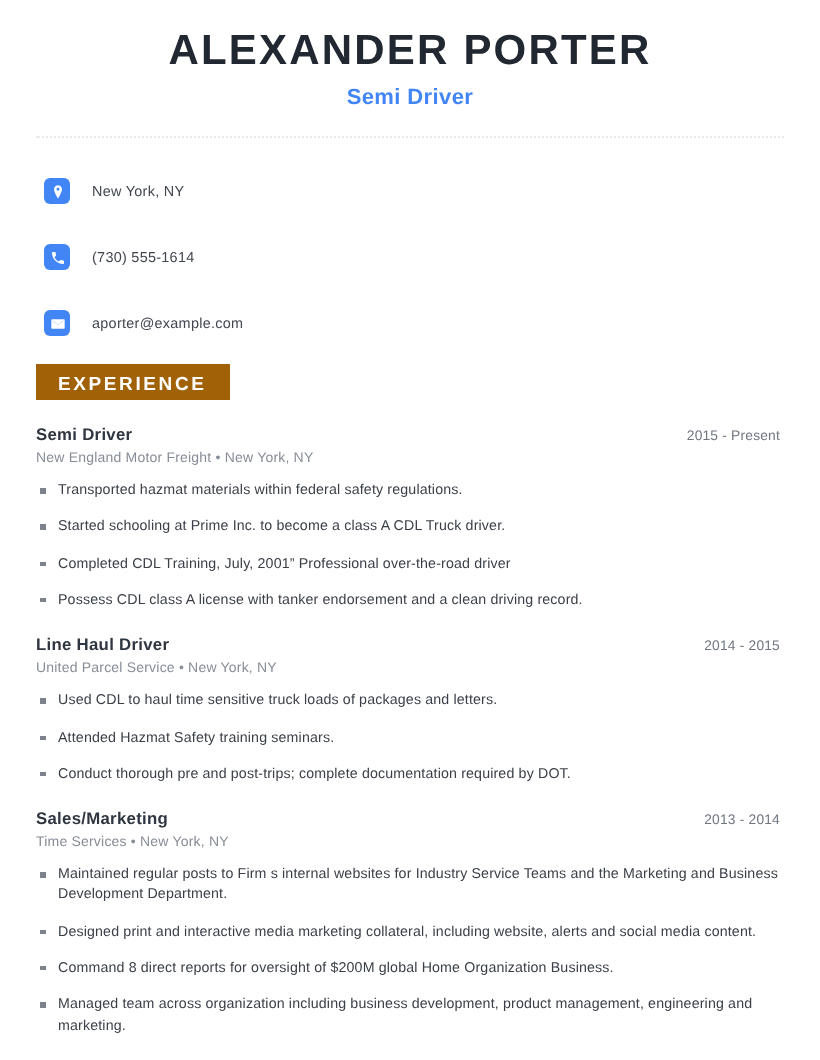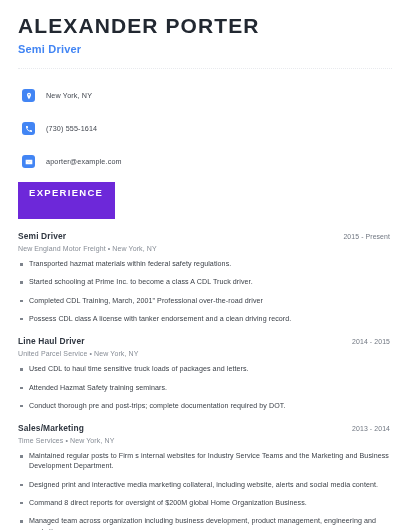--- a/index.html
+++ b/index.html
@@ -19,20 +19,21 @@
 
   .page {
     width: 410px;
     min-height: 530px;
     padding: 0 18px;
   }
 
   
   .header {
     padding-top: 14px;
+    text-align: center;
   }
   .name {
     font-size: 21px;
     font-weight: bold;
     letter-spacing: 1.1px;
     color: #222831;
     line-height: 1.15;
     margin: 0;
   }
   .job-title {
@@ -75,26 +76,26 @@
   .contact-text {
     font-size: 7.2px;
     color: #41464f;
     letter-spacing: 0.15px;
   }
 
   
   .section { margin-top: 14px; }
   .badge {
     display: inline-block;
-    background: #6d28d9;
+    background: #a16207;
     color: #ffffff;
     font-size: 9.5px;
     font-weight: bold;
     letter-spacing: 1.3px;
-    padding: 5px 12px 21px 11px;
+    padding: 5px 12px 2px 11px;
   }
 
   
   .job { margin-top: 12px; }
   .job-head {
     display: flex;
     justify-content: space-between;
     align-items: baseline;
   }
   .job-role {
@@ -189,21 +190,21 @@
     <div id="jobs">
         <div class="job">
           <div class="job-head">
             <div class="job-role">Semi Driver</div>
             <div class="job-date">2015 - Present</div>
           </div>
           <div class="job-sub">New England Motor Freight • New York, NY</div>
           <ul class="bullets">
             <li>Transported hazmat materials within federal safety regulations.</li>
             <li>Started schooling at Prime Inc. to become a class A CDL Truck driver.</li>
-            <li>Completed CDL Training, March, 2001” Professional over-the-road driver</li>
+            <li>Completed CDL Training, July, 2001” Professional over-the-road driver</li>
             <li>Possess CDL class A license with tanker endorsement and a clean driving record.</li>
           </ul>
         </div>
         <div class="job">
           <div class="job-head">
             <div class="job-role">Line Haul Driver</div>
             <div class="job-date">2014 - 2015</div>
           </div>
           <div class="job-sub">United Parcel Service • New York, NY</div>
           <ul class="bullets">

